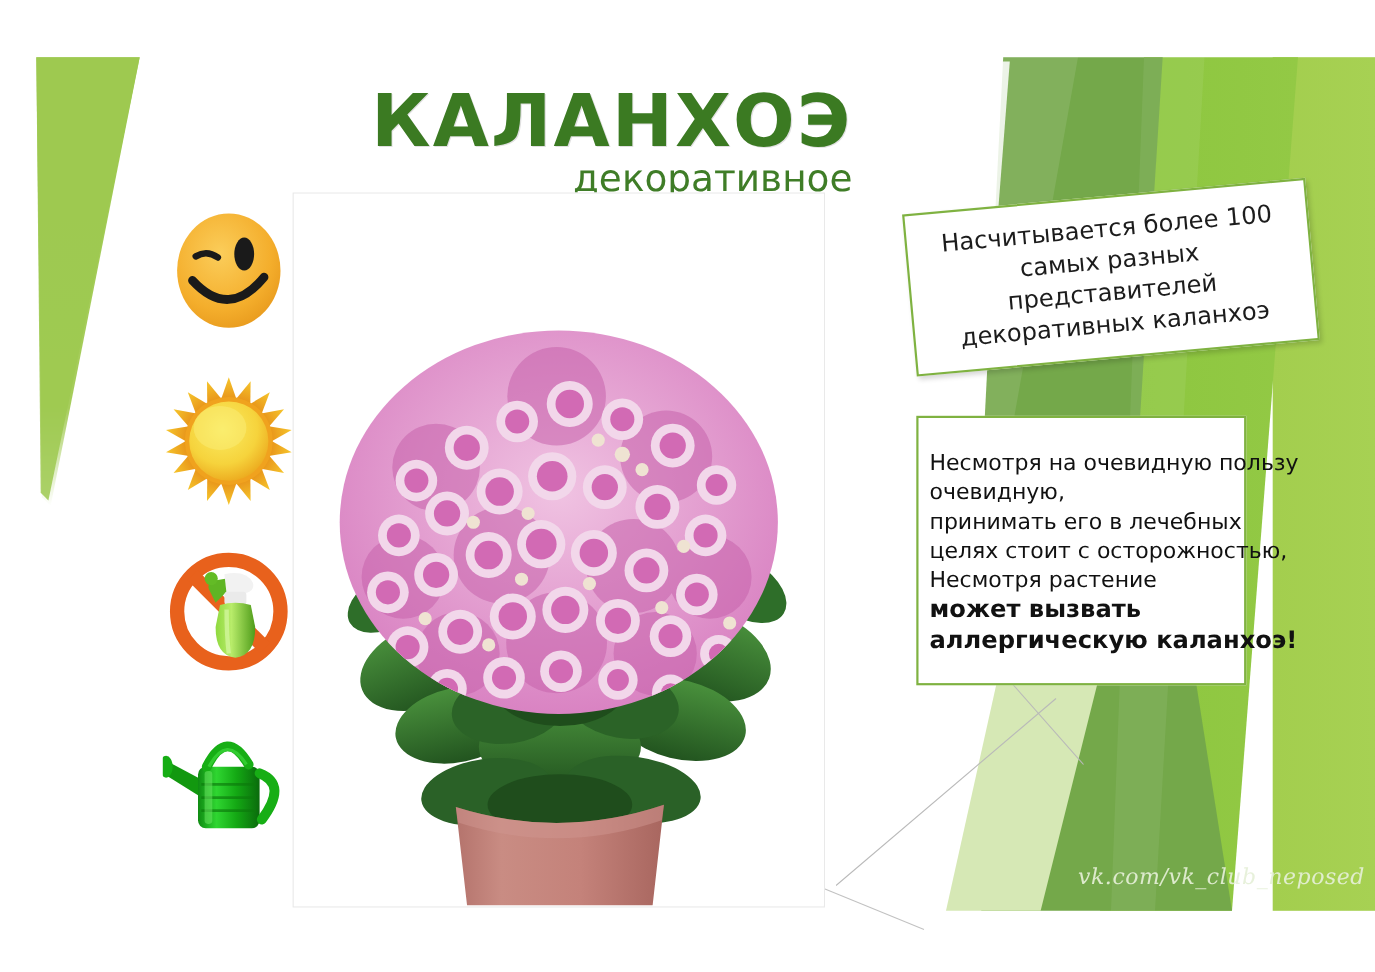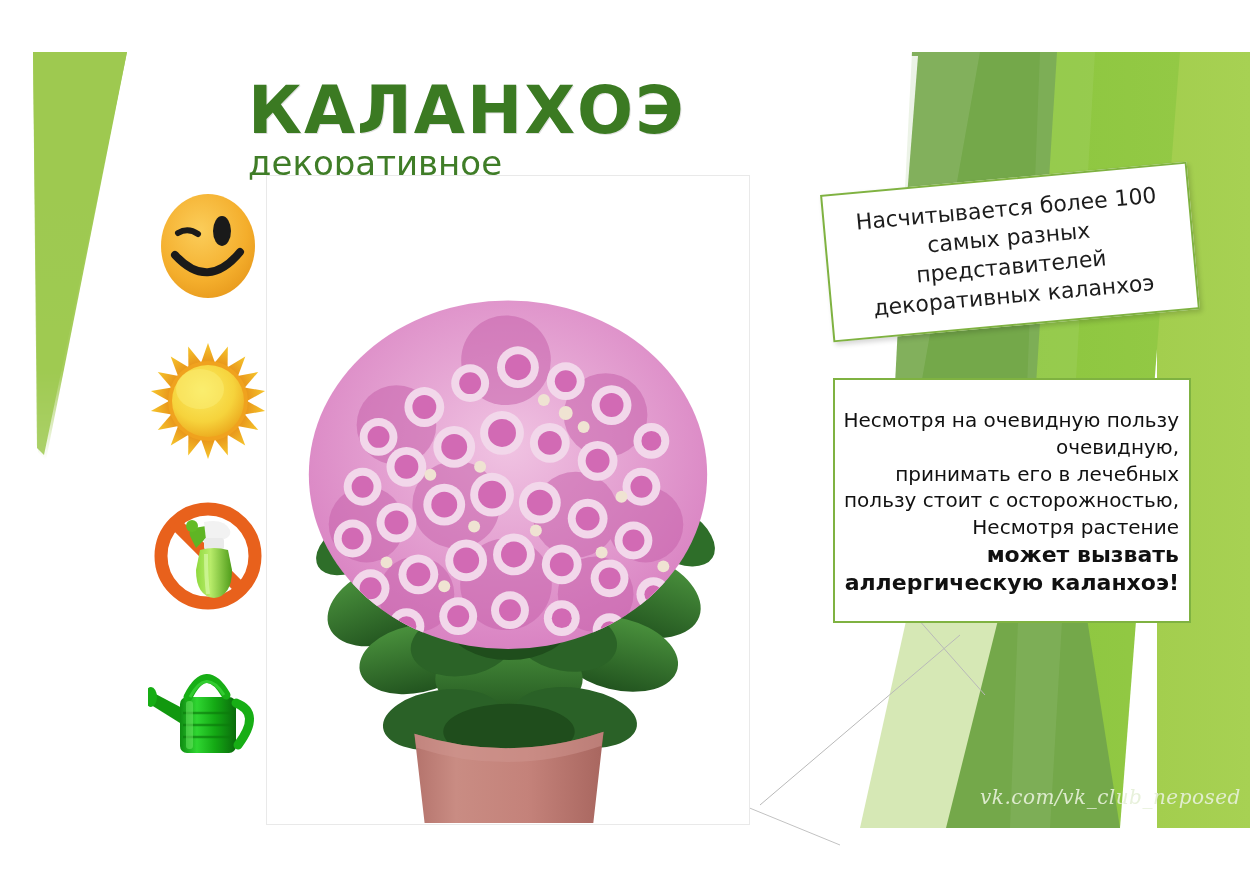--- a/index.html
+++ b/index.html
@@ -36,24 +36,24 @@
     top: 0;
     width: 400px;
     height: 884px;
     overflow: hidden;
     pointer-events: none;
   }
 
   
   .title-block {
     position: absolute;
-    left: 248px;
+    left: 235px;
     top: 78px;
     width: 540px;
-    text-align: left;
+    text-align: right;
   }
   .title-main {
     font-family: "DejaVu Sans", "Liberation Sans", sans-serif;
     font-weight: bold;
     font-size: 66px;
     letter-spacing: 2px;
     color: #3b7a22;
     line-height: 1;
     margin: 0;
     text-shadow: 1px 1px 0 rgba(0,0,0,0.12);
@@ -122,29 +122,29 @@
     color: #1c1c1c;
     line-height: 1.32;
     text-align: center;
     white-space: nowrap;
   }
 
   .warn-box {
     position: absolute;
     left: 833px;
     top: 378px;
-    width: 358px;
+    width: 300px;
     height: 245px;
     background: #ffffff;
     border: 2px solid #7fb241;
     box-sizing: border-box;
     padding: 14px 10px 10px 10px;
     display: flex;
     flex-direction: column;
-    align-items: flex-end;
+    align-items: flex-start;
     justify-content: center;
   }
   .warn-line {
     font-family: "DejaVu Sans", "Liberation Sans", sans-serif;
     font-size: 20px;
     color: #111111;
     line-height: 1.34;
     text-align: center;
     white-space: nowrap;
   }
@@ -510,21 +510,21 @@
     <div class="fact-line">Насчитывается более 100</div>
     <div class="fact-line">самых разных</div>
     <div class="fact-line">представителей</div>
     <div class="fact-line">декоративных каланхоэ</div>
   </div>
 
   <div class="warn-box">
     <div class="warn-line">Несмотря на очевидную пользу</div>
     <div class="warn-line">очевидную,</div>
     <div class="warn-line">принимать его в лечебных</div>
-    <div class="warn-line">пользу стоит с осторожностью,</div>
+    <div class="warn-line">целях стоит с осторожностью,</div>
     <div class="warn-line">Несмотря растение</div>
     <div class="warn-line bold">может вызвать</div>
     <div class="warn-line bold">аллергическую каланхоэ!</div>
   </div>
 
   <div class="watermark">vk.com/vk_club_neposed</div>
 
 </div>
 
 </body></html>

